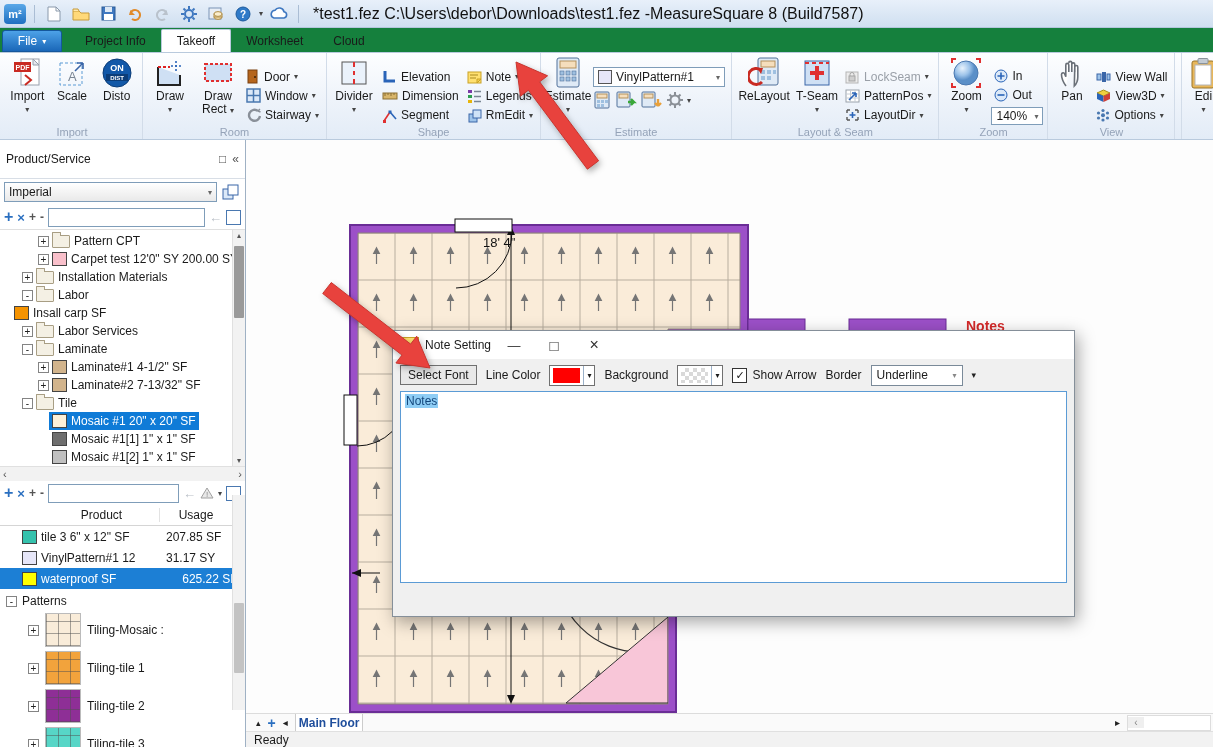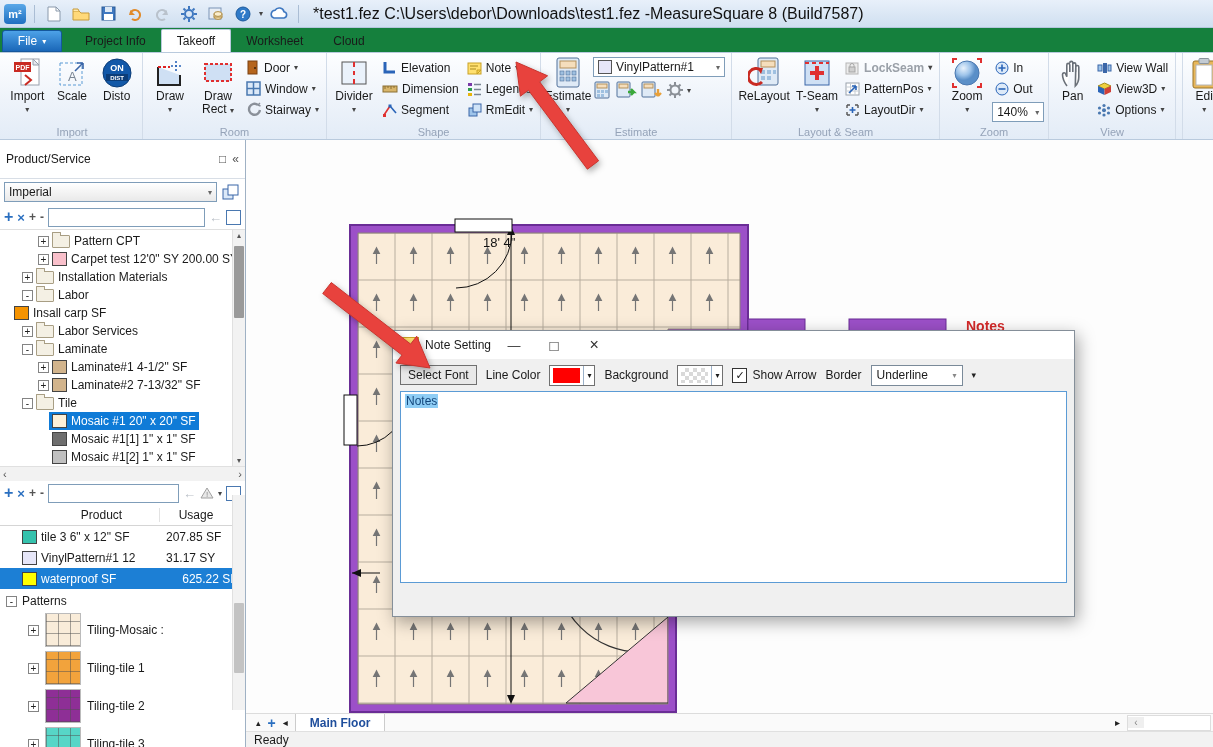--- a/index.html
+++ b/index.html
@@ -23,23 +23,23 @@
   .tab{padding:0 15px;height:22px;line-height:22px;}
   .tab.active{background:#fff;border:1px solid #b9cadd;border-bottom:none;border-radius:2px 2px 0 0;}
   
   .ribbon{left:0;top:52px;width:1213px;height:88px;background:linear-gradient(#fdfeff,#eef3fa 55%,#e3ecf7);
     border:1px solid #b9cadd;border-left:none;border-right:none;box-sizing:border-box;display:flex;align-items:stretch;padding-left:2px;}
   .rgroup{position:relative;border-right:1px solid #d2dce9;padding:1px 4px 14px 4px;display:flex;gap:2px;}
   .rgroup-label{position:absolute;left:0;right:0;bottom:1px;text-align:center;font-size:11px;color:#95a3b8;}
   .rbtn-lg{width:46px;display:flex;flex-direction:column;align-items:center;padding-top:2px;text-align:center;line-height:13px;}
   .rbtn-lg .ric{height:34px;display:flex;align-items:center;justify-content:center;}
   .rbtn-sm{display:flex;align-items:center;gap:4px;height:21px;padding:0 3px;white-space:nowrap;}
-  .smcol{display:flex;flex-direction:column;justify-content:flex-start;padding-top:3px;}
+  .smcol{display:flex;flex-direction:column;justify-content:flex-start;padding-top:13px;}
   .car{font-size:8px;color:#444;}
-  .dis{color:#9aa0a8;font-weight:bold;}
+  .dis{color:#9aa0a8;}
   .combo{background:#fff;border:1px solid #7f9db9;height:20px;display:flex;align-items:center;gap:4px;padding:0 4px;box-sizing:border-box;}
   .combo .chev{margin-left:auto;color:#666;font-size:8px;}
   .minirow{display:flex;align-items:center;gap:3px;margin-top:4px;}
   .zoombox{width:52px;height:20px;margin-top:3px;}
   
   .sidebar{left:0;top:140px;width:246px;height:607px;background:#fff;border-right:1px solid #9fb1c4;
     box-sizing:border-box;z-index:10;display:flex;flex-direction:column;}
   .sb-head{height:22px;border-bottom:1px solid #d8dee6;display:flex;align-items:center;padding:8px 6px;gap:6px;flex:none;}
   .sb-head .sp{margin-left:auto;color:#555;}
   .sb-unit{height:26px;display:flex;align-items:center;gap:4px;padding:2px 4px;box-sizing:border-box;flex:none;}
@@ -106,21 +106,21 @@
   .ul-select{width:92px;height:21px;border:1px solid #7a8a99;background:#fff;display:flex;align-items:center;
     justify-content:space-between;padding:0 5px;box-sizing:border-box;}
   .dlg-text{margin:0 7px;height:192px;background:#fff;border:1px solid #5b9bd5;padding:2px 4px;box-sizing:border-box;}
   .sel-note{background:#8ecdf5;color:#14477c;padding:0 1px;}
   .dlg-footer{height:30px;display:flex;align-items:center;padding:0 7px;gap:9px;}
   .dlg-footer .spacer{flex:1;}
   
   .sheetbar{left:246px;top:713px;width:967px;height:18px;background:#fafafa;border-top:1px solid #dcdcdc;
     display:flex;align-items:center;gap:7px;padding-left:10px;box-sizing:border-box;}
   .sheet-tab{background:#fff;border-left:1px solid #ccc;border-right:1px solid #ccc;height:18px;line-height:18px;
-    padding:0 14px;color:#1f4e9c;font-weight:bold;}
+    padding:0 3px;color:#1f4e9c;font-weight:bold;}
   .sheetbar .sp{flex:1;}
   .hs2{width:82px;height:14px;background:#fff;border:1px solid #ddd;display:flex;align-items:center;margin-right:2px;}
   .hs2 .b{width:16px;text-align:center;color:#888;font-size:10px;background:#efefef;}
   .statusbar{left:246px;top:731px;width:967px;height:16px;background:#f2f2f2;border-top:1px solid #e0e0e0;
     display:flex;align-items:center;padding-left:8px;box-sizing:border-box;}
   
   .arrows{left:0;top:0;width:1213px;height:747px;z-index:100;pointer-events:none;
     filter:drop-shadow(2px 3px 3px rgba(0,0,0,.30));}
 </style>
 </head>

